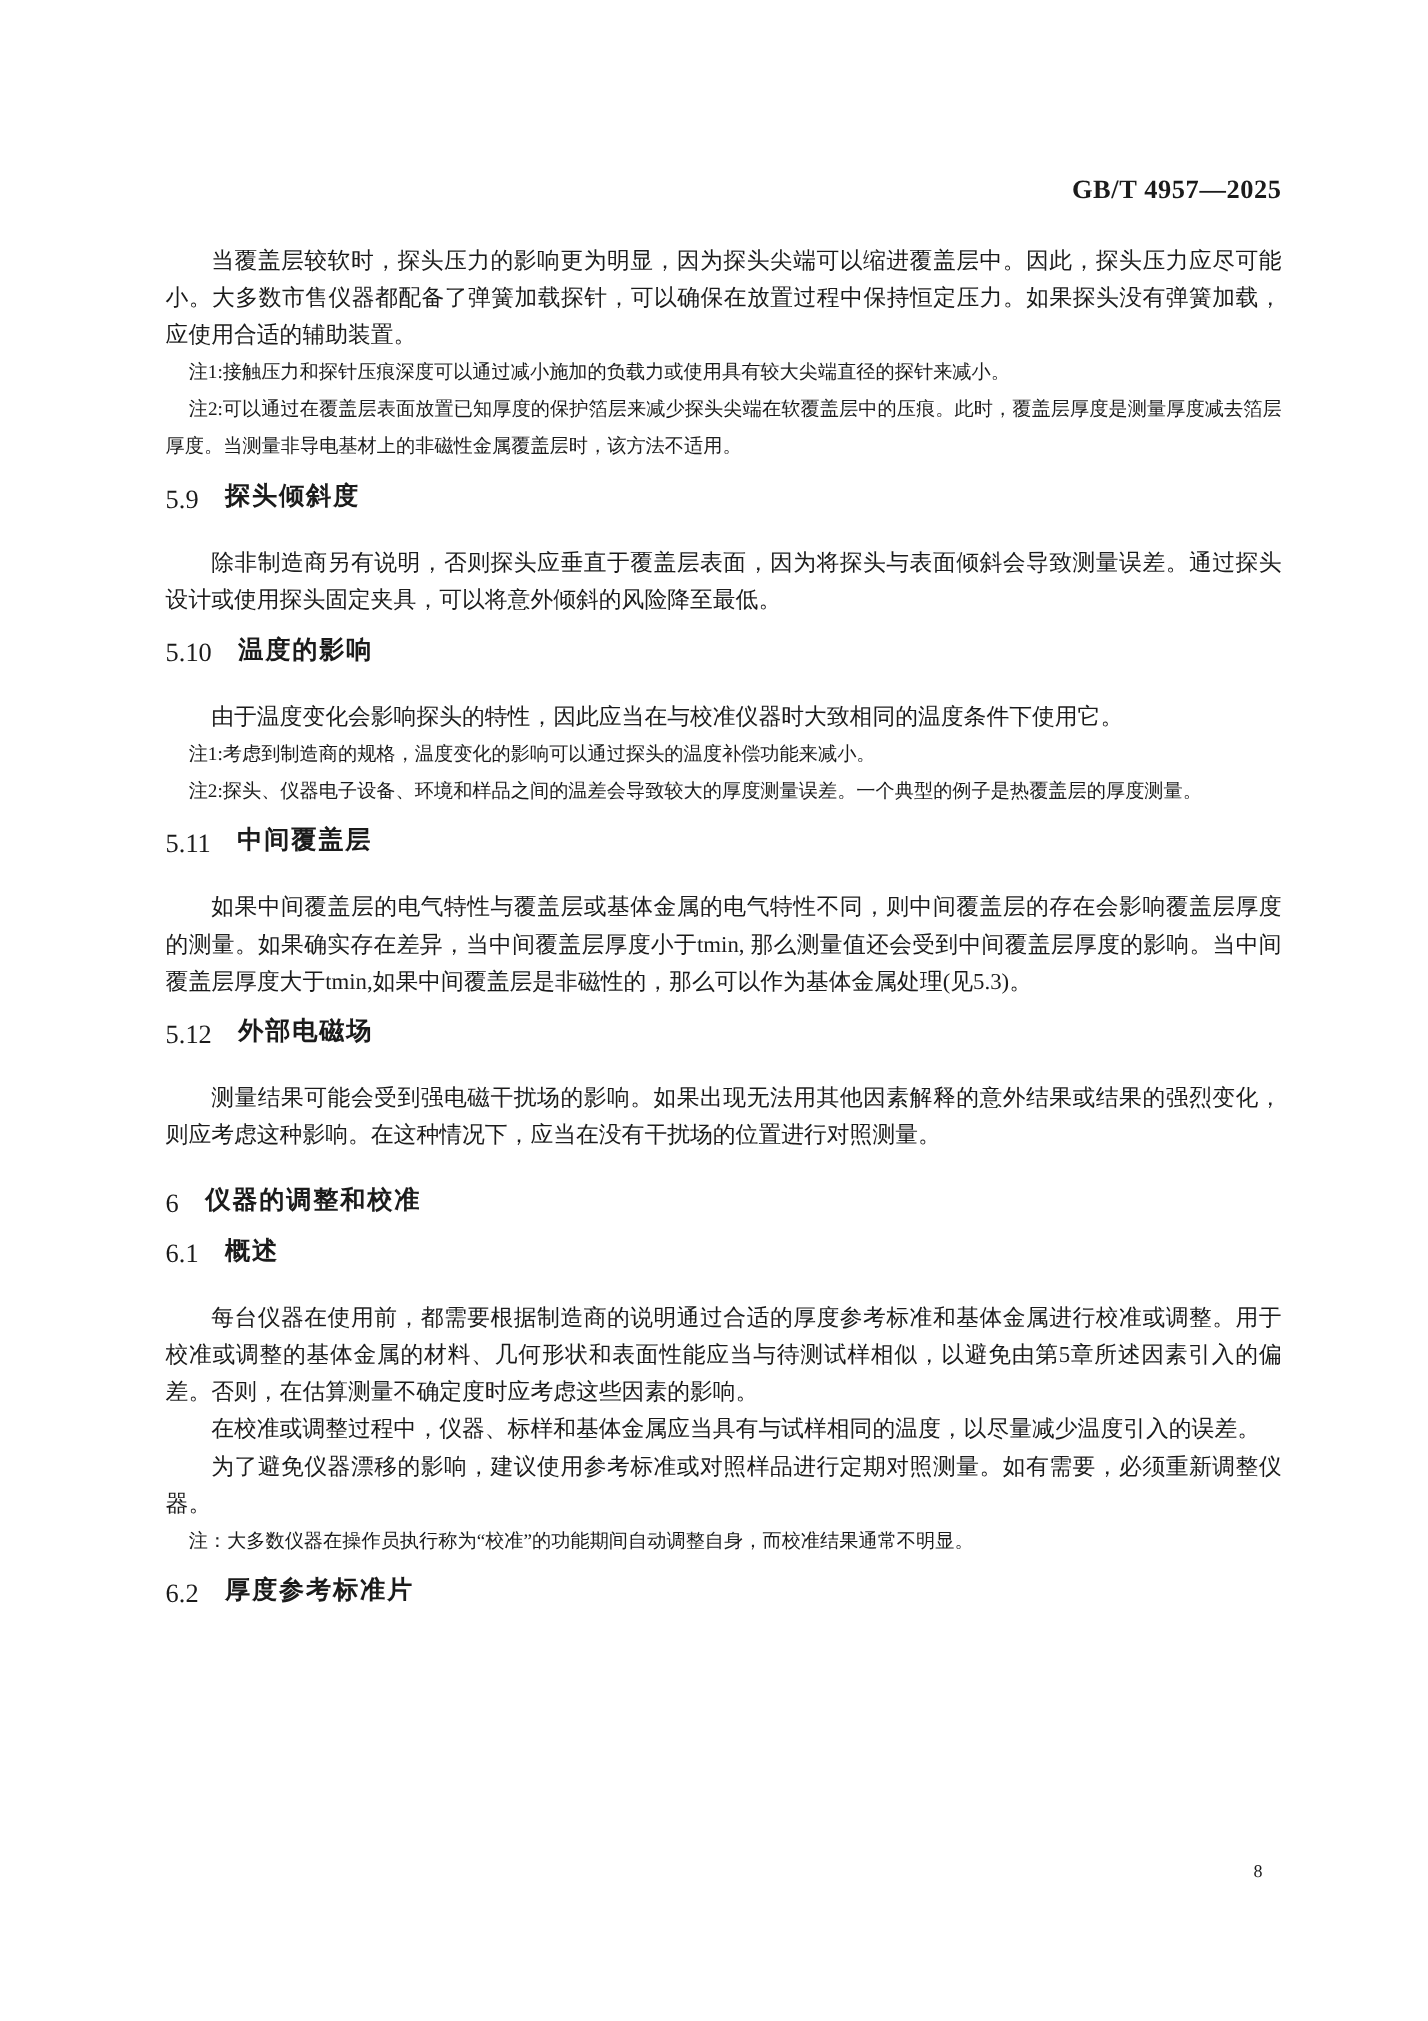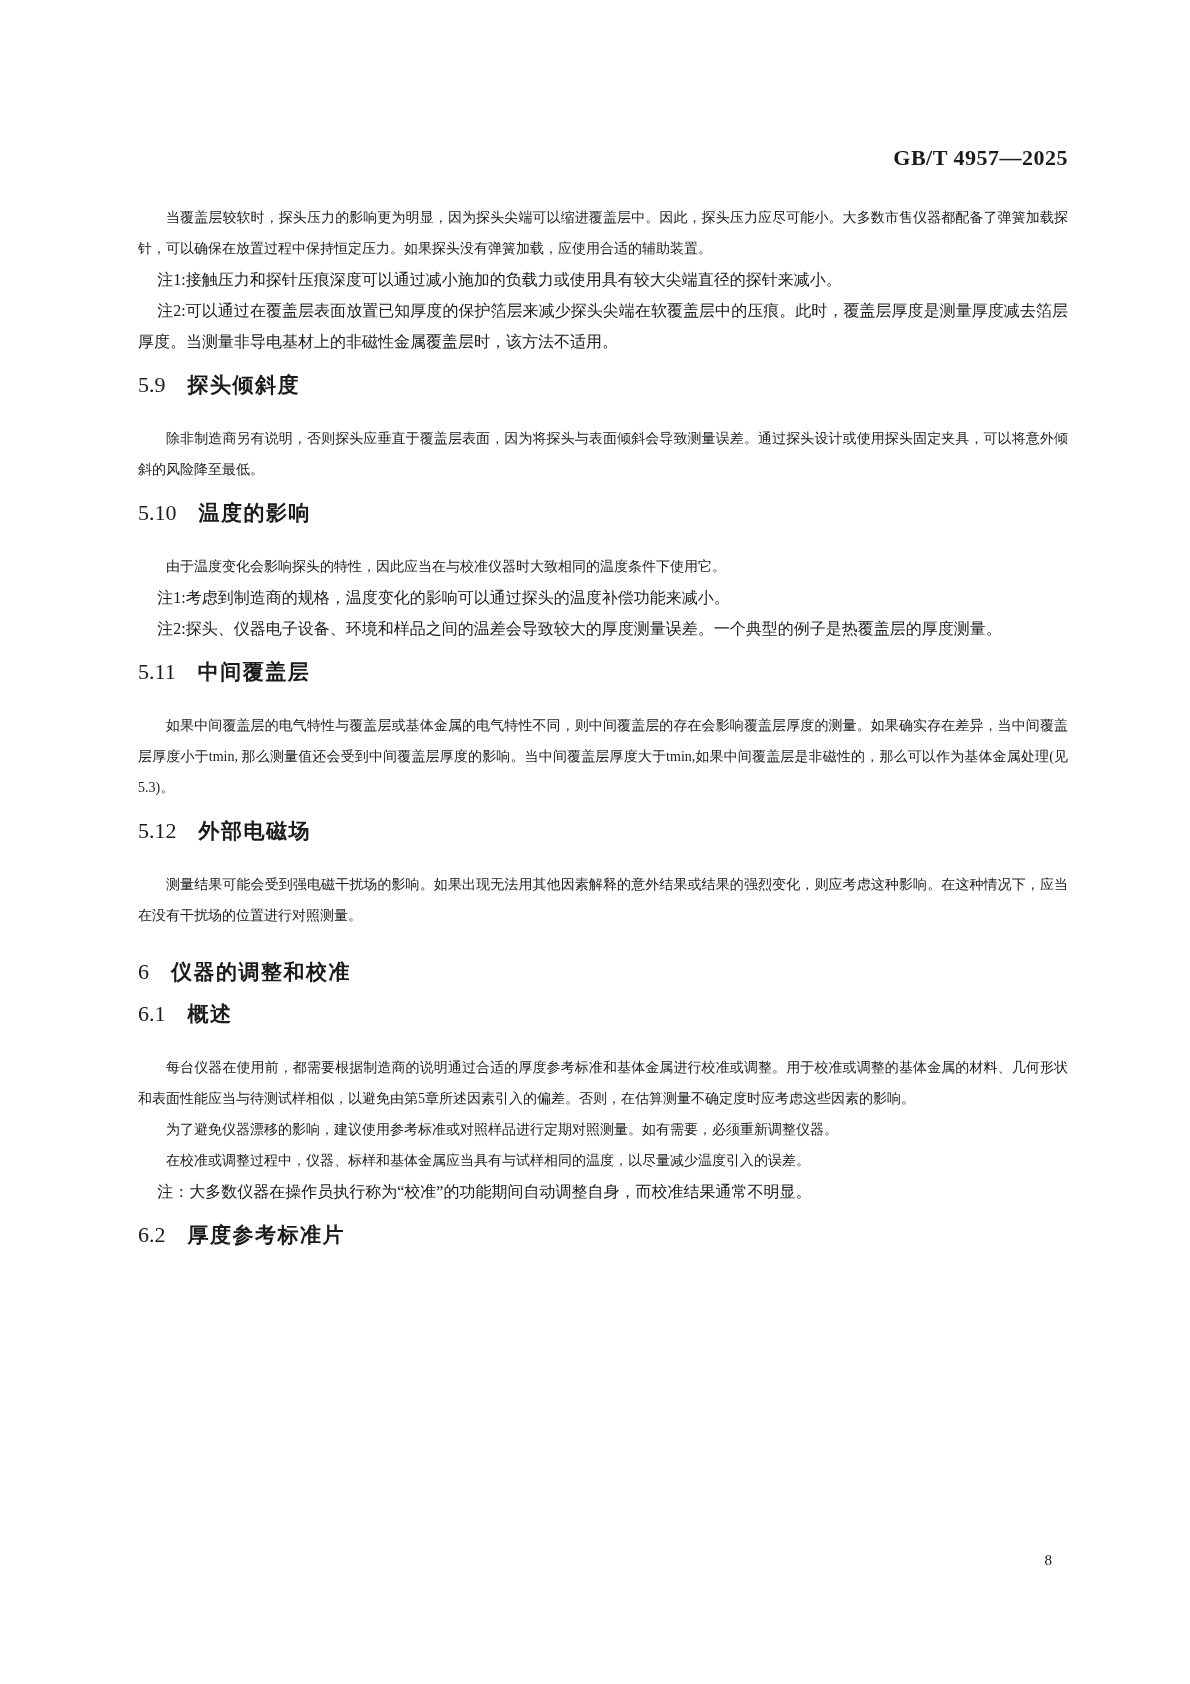--- a/index.html
+++ b/index.html
@@ -20,21 +20,21 @@
   }
   .doc-header {
     text-align: right;
     font-weight: bold;
     font-size: 22px;
     line-height: 24px;
     letter-spacing: 0.5px;
     margin: 0 0 32px 0;
   }
   .para {
-    font-size: 14px;
+    font-size: 19px;
     line-height: 31px;
     text-align: justify;
     text-indent: 2em;
     margin: 0;
   }
   .note {
     font-size: 16px;
     line-height: 31px;
     text-align: justify;
     text-indent: 1.2em;
@@ -46,21 +46,21 @@
     gap: 22px;
     margin: 15px 0 25px 0;
     line-height: 26px;
   }
   .sec .num {
     font-family: "Liberation Serif", serif;
     font-weight: normal;
     font-size: 22px;
   }
   .sec .ttl {
-    font-family: Liberation Serif, serif;
+    font-family: Liberation Mono, monospace;
     font-weight: bold;
     font-size: 21px;
     letter-spacing: 1.5px;
   }
   .sec.chap {
     margin: 28px 0 16px 0;
   }
   .pageno {
     position: absolute;
     top: 1552px;
@@ -109,22 +109,22 @@
   <div class="sec chap">
     <span class="num">6</span>
     <span class="ttl">仪器的调整和校准</span>
   </div>
 
   <div class="sec">
     <span class="num">6.1</span>
     <span class="ttl">概述</span>
   </div>
   <p class="para">每台仪器在使用前，都需要根据制造商的说明通过合适的厚度参考标准和基体金属进行校准或调整。用于校准或调整的基体金属的材料、几何形状和表面性能应当与待测试样相似，以避免由第5章所述因素引入的偏差。否则，在估算测量不确定度时应考虑这些因素的影响。</p>
+  <p class="para">在校准或调整过程中，仪器、标样和基体金属应当具有与试样相同的温度，以尽量减少温度引入的误差。</p>
   <p class="para">为了避免仪器漂移的影响，建议使用参考标准或对照样品进行定期对照测量。如有需要，必须重新调整仪器。</p>
-  <p class="para">在校准或调整过程中，仪器、标样和基体金属应当具有与试样相同的温度，以尽量减少温度引入的误差。</p>
   <p class="note">注：大多数仪器在操作员执行称为“校准”的功能期间自动调整自身，而校准结果通常不明显。</p>
 
   <div class="sec">
     <span class="num">6.2</span>
     <span class="ttl">厚度参考标准片</span>
   </div>
 
   <div class="pageno">8</div>
 
 </div>

